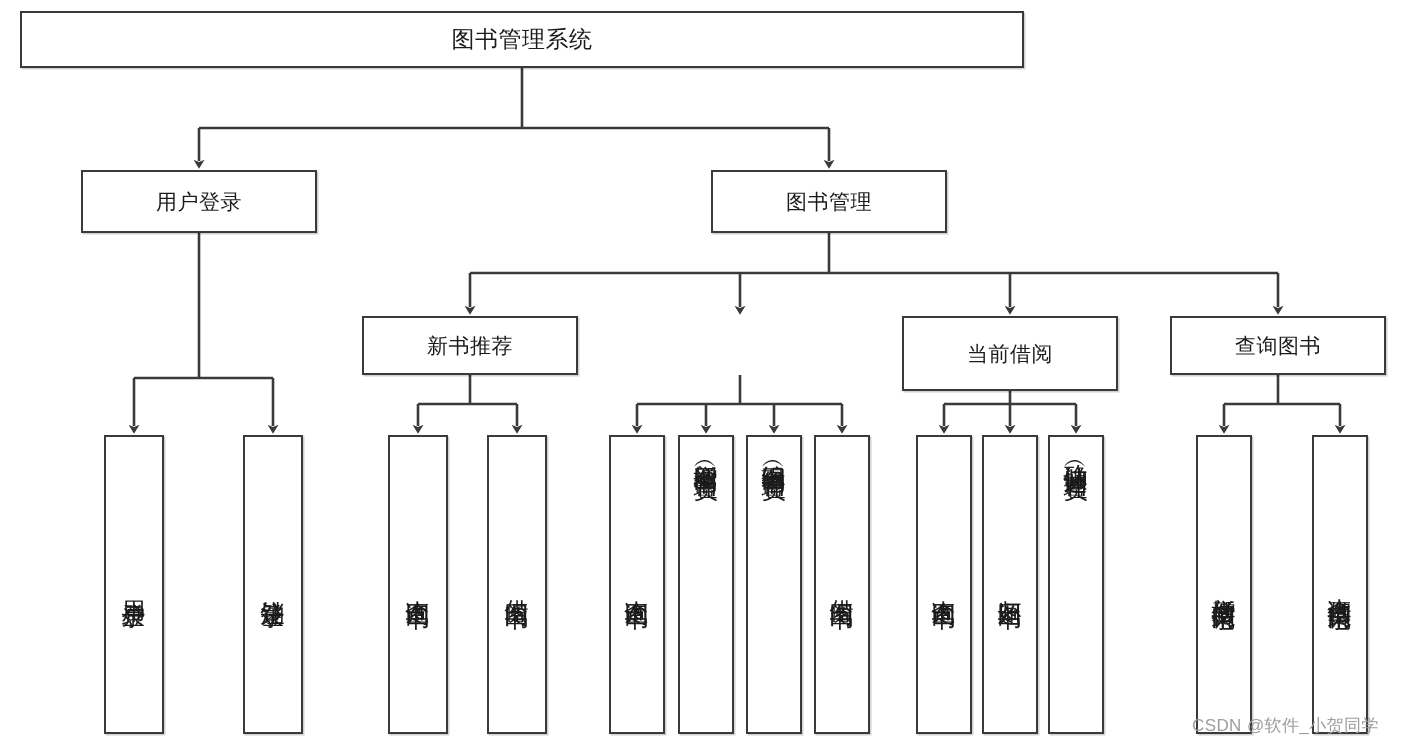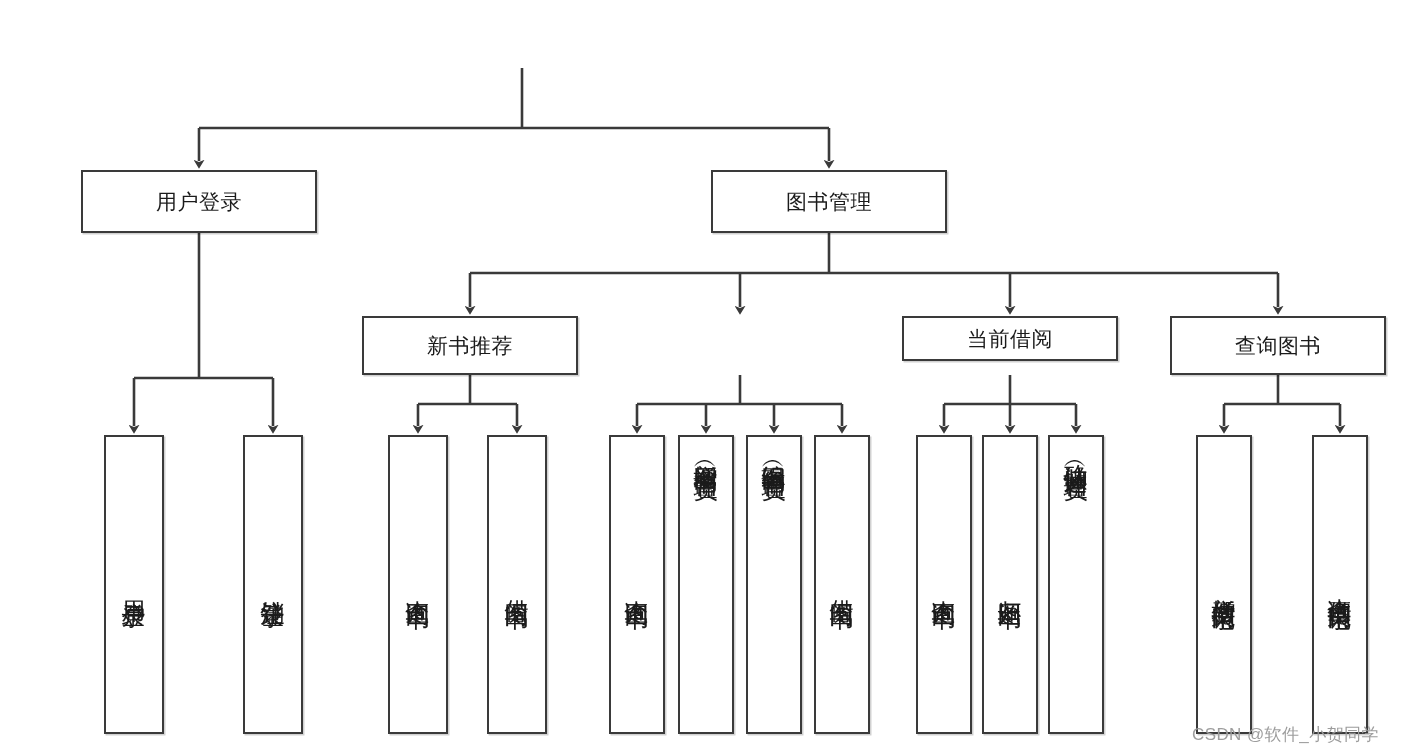--- a/index.html
+++ b/index.html
@@ -60,21 +60,20 @@
   .node.leaf.centered {
     align-items: center;
     padding-top: 0;
   }
   .watermark {
     position: absolute;
     font-size: 17px;
     color: #9d9d9d;
     white-space: nowrap;
     letter-spacing: 0.4px;
-    margin-top: 9px;
   }
 </style>
 </head>
 <body>
 
 <div id="canvas">
 
   <svg id="wires" viewBox="0 0 1405 747">
     <defs>
       <marker id="arrow" markerWidth="9" markerHeight="11" refX="1.2" refY="5.5" orient="auto" markerUnits="userSpaceOnUse">
@@ -111,32 +110,35 @@
         <path d="M944,404 L944,426" marker-end="url(#arrow)"></path>
         <path d="M1010,404 L1010,426" marker-end="url(#arrow)"></path>
         <path d="M1076,404 L1076,426" marker-end="url(#arrow)"></path>
         <path d="M1278,375 L1278,404"></path>
         <path d="M1224,404 L1340,404"></path>
         <path d="M1224,404 L1224,426" marker-end="url(#arrow)"></path>
         <path d="M1340,404 L1340,426" marker-end="url(#arrow)"></path>
       </g>
   </svg>
 
+  <div class="node root" style="left: 20px; top: 11px; width: 1004px; height: 57px;">
+    <span class="label">图书管理系统</span>
+  </div>
 
   <div class="node level2" style="left: 81px; top: 170px; width: 236px; height: 63px;">
     <span class="label">用户登录</span>
   </div>
   <div class="node level3" style="left: 362px; top: 316px; width: 216px; height: 59px;">
     <span class="label">新书推荐</span>
   </div>
 
   <div class="node level2" style="left: 711px; top: 170px; width: 236px; height: 63px;">
     <span class="label">图书管理</span>
   </div>
-  <div class="node level3" style="left: 902px; top: 316px; width: 216px; height: 45px;">
+  <div class="node level3" style="left: 902px; top: 316px; width: 216px; height: 75px;">
     <span class="label">当前借阅</span>
   </div>
   <div class="node level3" style="left: 1170px; top: 316px; width: 216px; height: 59px;">
     <span class="label">查询图书</span>
   </div>
 
   <div class="node leaf centered" style="left: 104px; top: 435px; width: 60px; height: 299px;">
     <span class="label">用户登录</span>
   </div>
   <div class="node leaf centered" style="left: 243px; top: 435px; width: 60px; height: 299px;">

